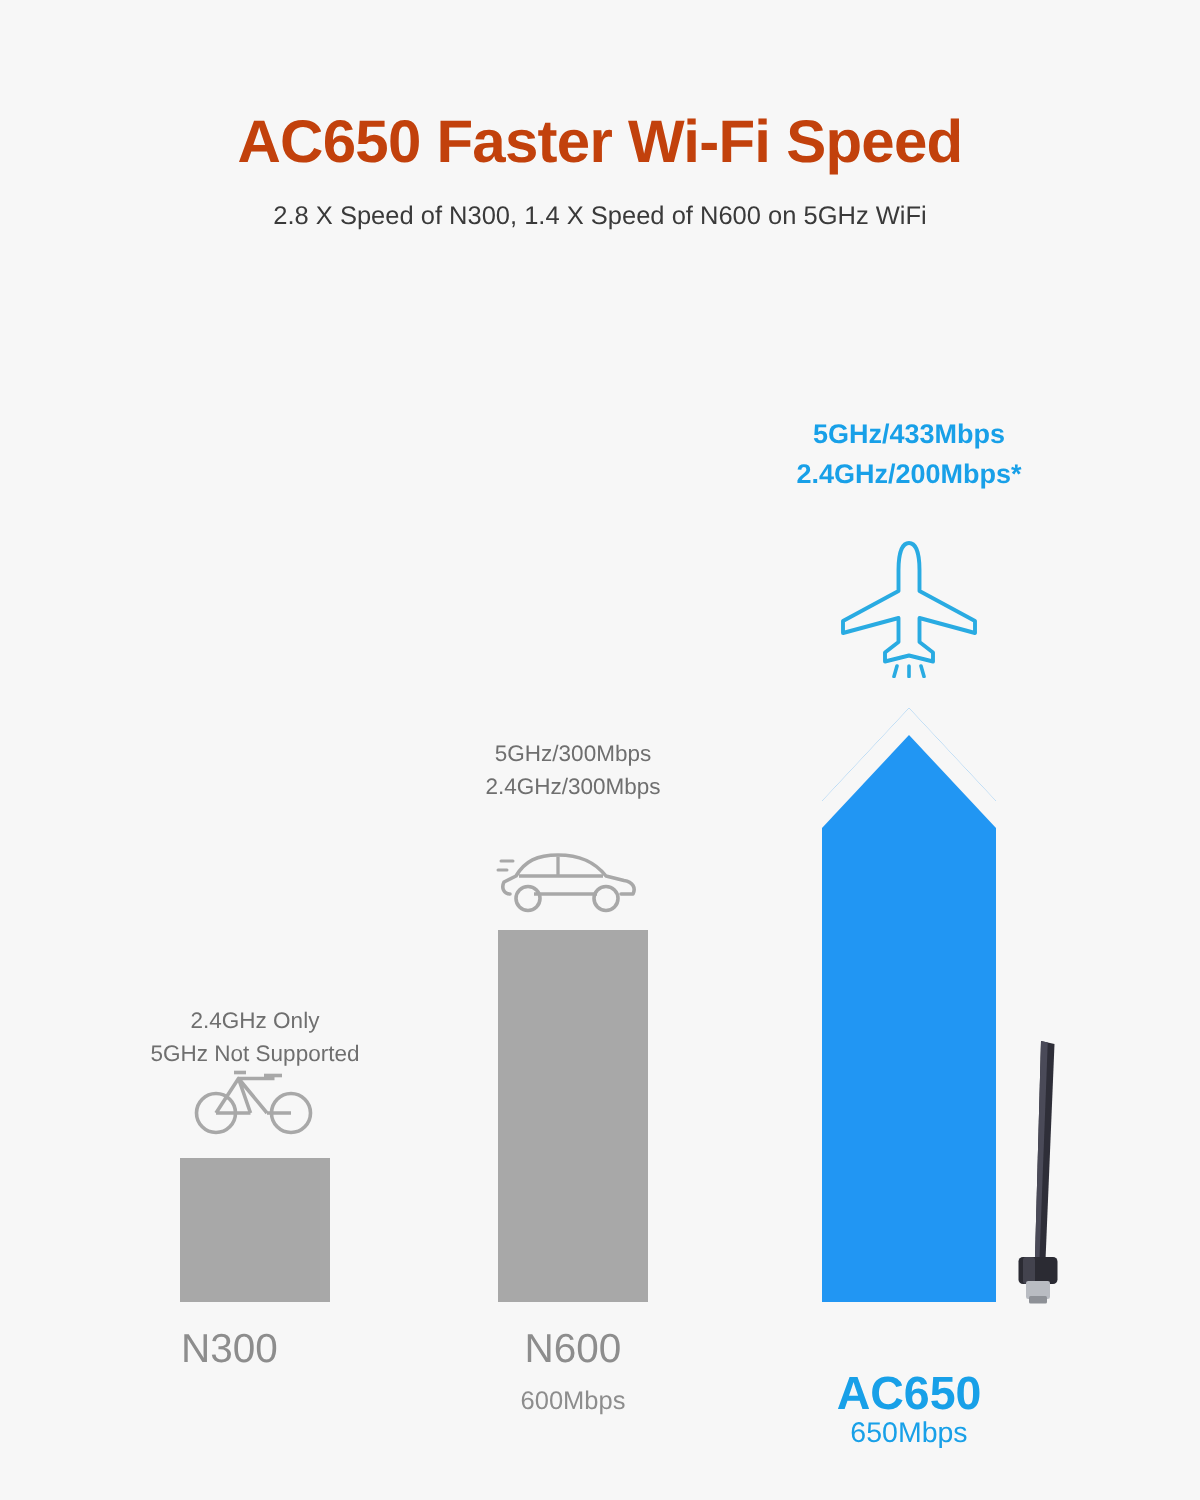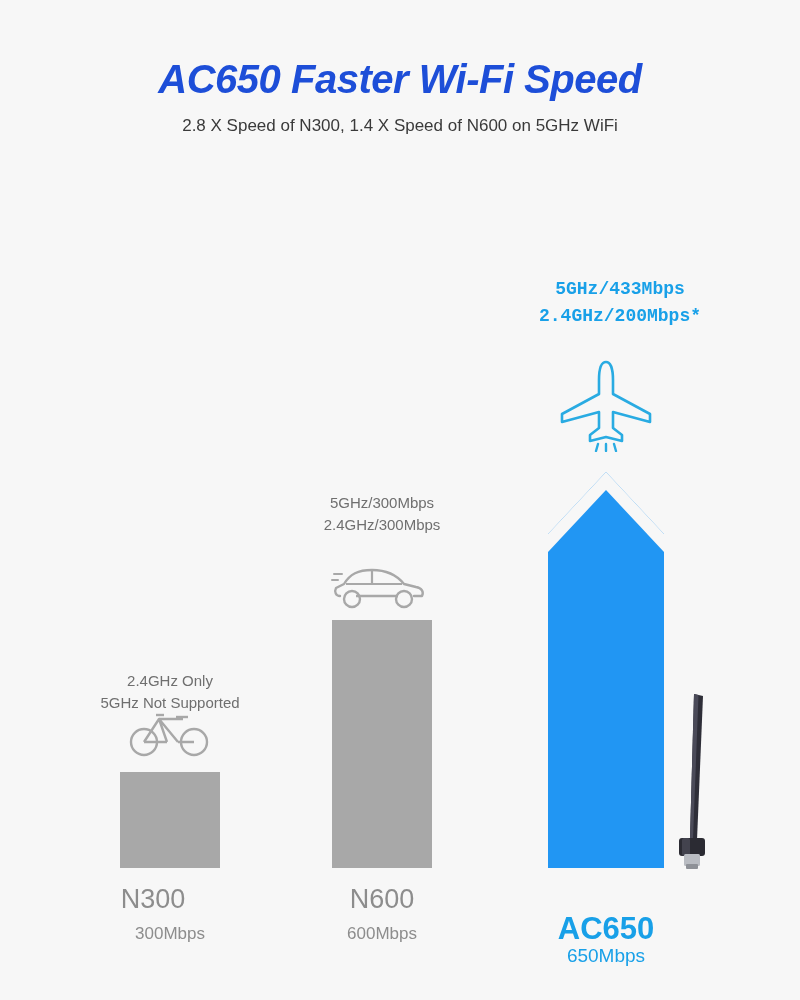--- a/index.html
+++ b/index.html
@@ -14,25 +14,24 @@
   }
 
   
   .header {
     padding-top: 56px;
     text-align: center;
   }
   .title {
     font-size: 40px;
     font-weight: bold;
-    color: #1d4ed8;
+    color: #c2410c;
     letter-spacing: -0.5px;
-    margin: 0;
+    margin: 16px;
     line-height: 1.15;
-    font-style: italic;
   }
   .subtitle {
     font-size: 17px;
     color: #3a3a3a;
     margin: 14px 0 0 0;
     font-weight: normal;
   }
 
   
   .chart {
@@ -129,21 +128,20 @@
       <circle cx="68" cy="36" r="13" stroke="#a8a8a8" stroke-width="2.4" fill="none"></circle>
       <path d="M18 36 L33 13 L52 36 M33 13 L57 13 M52 36 L68 36 M33 13 L41 36 M41 36 L18 36" stroke="#a8a8a8" stroke-width="2.4" fill="none" stroke-linejoin="round"></path>
       <path d="M50 11 L62 11" stroke="#a8a8a8" stroke-width="2.4"></path>
       <path d="M30 9 L38 9" stroke="#a8a8a8" stroke-width="2.4"></path>
     </svg>
   </div>
 
   <div class="bar" style="left:120px; top:772px; width:100px; height:96px;"></div>
 
   <div class="catname" style="left:53px; top:884px; width:200px;">N300</div>
-  <div class="catrate" style="left:70px; top:924px; width:200px;">300Mbps</div>
 
   <div class="speedlabel" style="left:280px; top:492px; width:204px;">5GHz/300Mbps
 2.4GHz/300Mbps</div>
 
   <div class="icon" style="left:330px; top:558px;">
     <svg width="100" height="56" viewBox="0 0 100 56" fill="none">
       <path d="M10 38 C6 38 4 34 6 30 L14 26 C20 16 28 12 42 12 C56 12 66 16 74 26 L86 29
                C92 30 94 34 92 38 L84 38" stroke="#a8a8a8" stroke-width="2.4" fill="none" stroke-linejoin="round" stroke-linecap="round"></path>
       <path d="M26 38 L68 38" stroke="#a8a8a8" stroke-width="2.4"></path>
       <circle cx="22" cy="41" r="8" stroke="#a8a8a8" stroke-width="2.4" fill="none"></circle>
@@ -151,21 +149,21 @@
       <path d="M42 13 L42 26 M16 26 L72 26" stroke="#a8a8a8" stroke-width="2.2"></path>
       <path d="M4 16 L12 16 M2 22 L8 22" stroke="#a8a8a8" stroke-width="2" stroke-linecap="round"></path>
     </svg>
   </div>
 
   <div class="bar" style="left:332px; top:620px; width:100px; height:248px;"></div>
 
   <div class="catname" style="left:282px; top:884px; width:200px;">N600</div>
   <div class="catrate" style="left:282px; top:924px; width:200px;">600Mbps</div>
 
-  <div class="speedlabel accent" style="left:492px; top:276px; width:256px;font-family:Liberation Mono, monospace;">5GHz/433Mbps
+  <div class="speedlabel accent" style="left:478px; top:276px; width:256px;">5GHz/433Mbps
 2.4GHz/200Mbps*</div>
 
   <div class="icon" style="left:552px; top:356px;">
     <svg width="108" height="96" viewBox="0 0 108 96" fill="none">
       <path d="M54 6 C49 6 47 14 47 24 L47 38 L10 58 L10 66 L47 56 L47 72 L38 79 L38 85
                L54 81 L70 85 L70 79 L61 72 L61 56 L98 66 L98 58 L61 38 L61 24
                C61 14 59 6 54 6 Z" stroke="#29abe2" stroke-width="2.6" fill="none" stroke-linejoin="round"></path>
       <path d="M46 88 L44 95 M54 88 L54 95 M62 88 L64 95" stroke="#29abe2" stroke-width="2.4" stroke-linecap="round"></path>
     </svg>
   </div>

